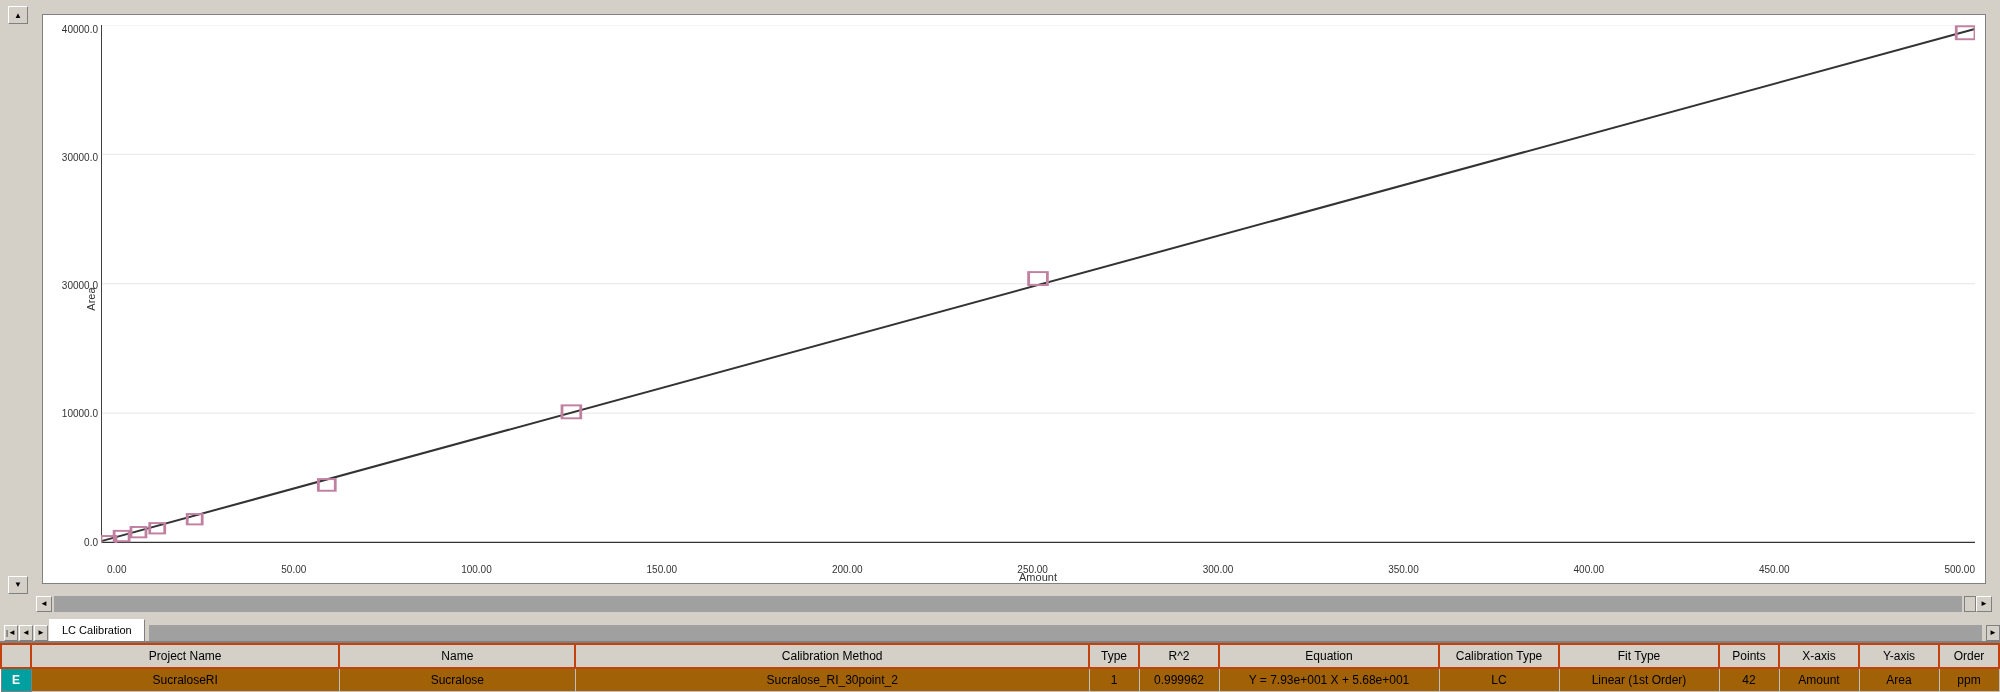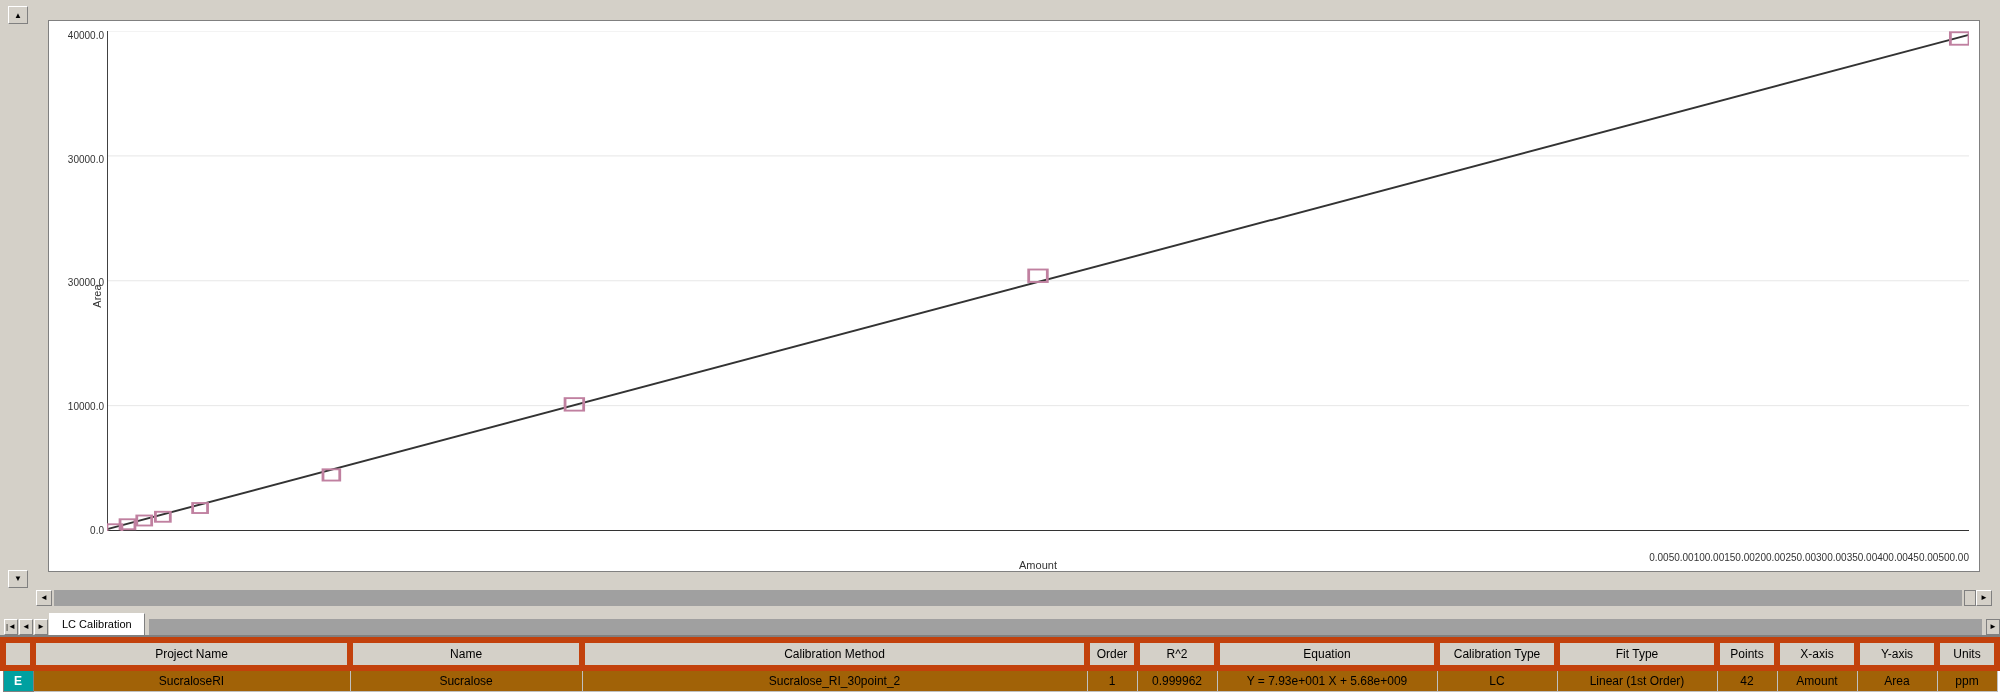--- a/index.html
+++ b/index.html
@@ -67,21 +67,21 @@
     .scroll-btn-bottom {
       margin-top: auto;
     }
 
     
     .chart-plot-area {
       flex: 1;
       background: white;
       border: 1px solid #808080;
       position: relative;
-      margin: 16px;
+      margin: 10px;
       overflow: hidden;
     }
 
     
     .bottom-scroll-area {
       height: 20px;
       display: flex;
       align-items: center;
       padding: 0 4px;
     }
@@ -179,21 +179,21 @@
     }
 
     .data-table {
       width: 100%;
       border-collapse: collapse;
       font-size: 12px;
     }
 
     .data-table th {
       background: #d4d0c8;
-      border: 6px solid #c2410c;
+      border: 2px solid #c2410c;
       padding: 4px 6px;
       text-align: center;
       font-weight: normal;
       white-space: nowrap;
       height: 22px;
     }
 
     .data-table td {
       border: 1px solid #c0c0c0;
       padding: 3px 6px;
@@ -286,21 +286,21 @@
           <rect x="116" y="351" width="9" height="9" fill="none" stroke="#c080a0" stroke-width="1.5"></rect>
 
           <rect x="246" y="294" width="10" height="10" fill="none" stroke="#c080a0" stroke-width="1.5"></rect>
 
           <rect x="495" y="191" width="10" height="10" fill="none" stroke="#c080a0" stroke-width="1.5"></rect>
 
           <rect x="990" y="1" width="10" height="10" fill="none" stroke="#c080a0" stroke-width="1.5"></rect>
 
         </svg>
 
-        <div style="position:absolute; bottom:8px; left:64px; right:10px; display:flex; justify-content:flex-end;">
+        <div style="position:absolute; bottom:8px; left:64px; right:10px; display:flex; justify-content:space-between;">
           <span class="x-label">0.00</span>
           <span class="x-label">50.00</span>
           <span class="x-label">100.00</span>
           <span class="x-label">150.00</span>
           <span class="x-label">200.00</span>
           <span class="x-label">250.00</span>
           <span class="x-label">300.00</span>
           <span class="x-label">350.00</span>
           <span class="x-label">400.00</span>
           <span class="x-label">450.00</span>
@@ -331,40 +331,40 @@
   </div>
 
   <div class="data-table-section">
     <table class="data-table">
       <thead>
         <tr>
           <th style="width:30px;"></th>
           <th>Project Name</th>
           <th>Name</th>
           <th>Calibration Method</th>
-          <th style="width:50px;">Order</th>
+          <th style="width:50px;">Type</th>
           <th style="width:80px;">R^2</th>
           <th style="width:220px;margin-top:24px;">Equation</th>
           <th style="width:120px;">Calibration Type</th>
           <th style="width:160px;">Fit Type</th>
           <th style="width:60px;">Points</th>
           <th style="width:80px;">X-axis</th>
           <th style="width:80px;margin-top:14px;">Y-axis</th>
-          <th style="width:60px;">Units</th>
+          <th style="width:60px;">Order</th>
         </tr>
       </thead>
       <tbody>
         <tr>
           <td class="e-cell">E</td>
           <td>SucraloseRI</td>
           <td>Sucralose</td>
           <td>Sucralose_RI_30point_2</td>
           <td>1</td>
           <td>0.999962</td>
-          <td>Y = 7.93e+001 X + 5.68e+009</td>
+          <td>Y = 7.93e+001 X + 5.68e+001</td>
           <td>LC</td>
           <td>Linear (1st Order)</td>
           <td>42</td>
           <td>Amount</td>
           <td>Area</td>
           <td>ppm</td>
         </tr>
       </tbody>
     </table>
   </div>

